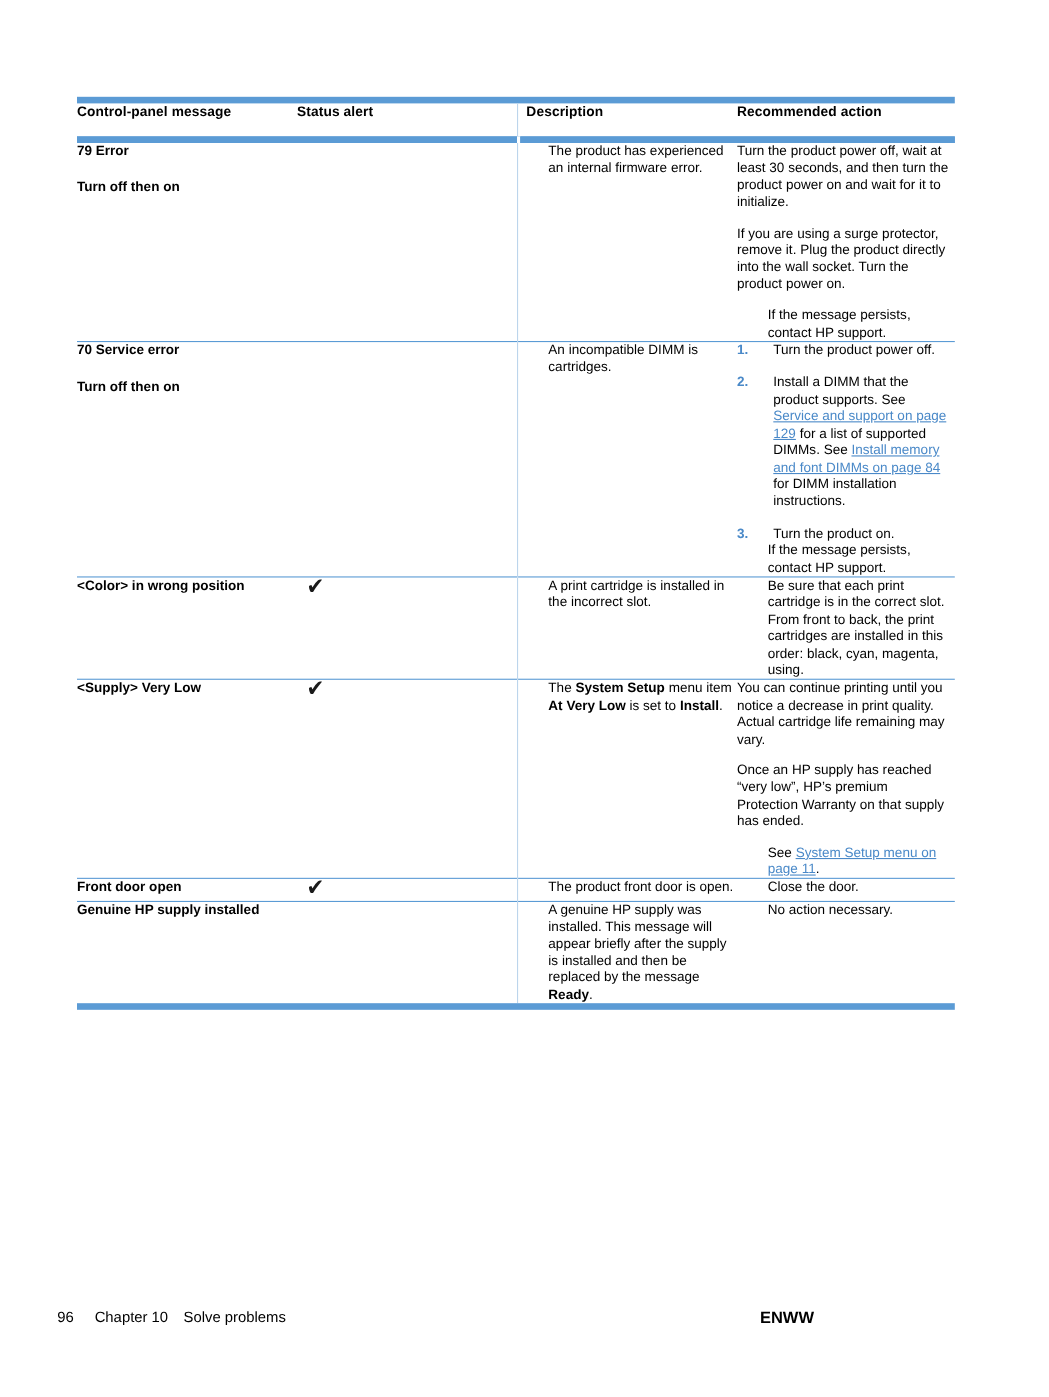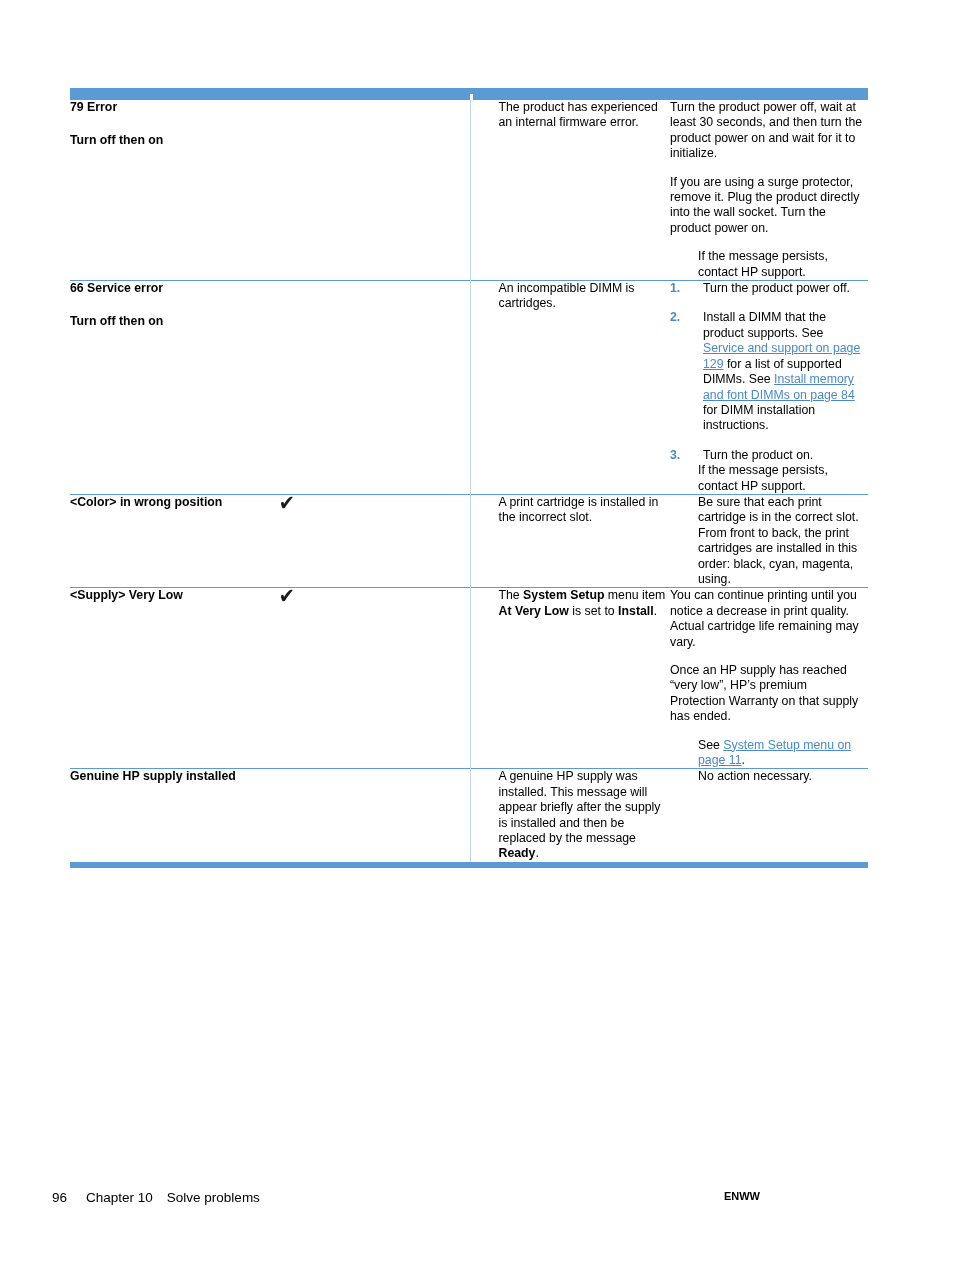--- a/index.html
+++ b/index.html
@@ -156,36 +156,52 @@
     left: 52px;
     top: 0;
     font-size: 13.5px;
     color: #000;
     white-space: nowrap;
   }
   .footer-left .pgnum { margin-right: 19px; }
   .footer-left .chap { margin-right: 14px; }
   .footer-right {
     position: absolute;
-    right: 74px;
+    right: 94px;
     top: 0;
-    font-size: 11px;
+    font-size: 15px;
     font-weight: bold;
     color: #000;
   }
 </style>
 </head>
 <body>
 
 <div class="page">
 
   <div class="msg-table">
 
     <div class="rule-thick"></div>
 
+    <table class="t">
+      <colgroup>
+        <col class="c1">
+          <col class="c2">
+          <col class="c3">
+          <col class="c4">
+      </colgroup>
+      <thead>
+        <tr class="hdr-row">
+          <th class="hdr-cell">Control-panel message</th>
+          <th class="hdr-cell">Status alert</th>
+          <th class="hdr-cell col3 sep-left">Description</th>
+          <th class="hdr-cell">Recommended action</th>
+        </tr>
+      </thead>
+    </table>
 
     <div class="rule-thick with-gap">
       <div class="seg-a"></div>
         <div class="seg-gap"></div>
         <div class="seg-b"></div>
     </div>
 
     <table class="t">
       <colgroup>
         <col class="c1">
@@ -206,21 +222,21 @@
           </td>
           <td class="body-cell act">
             <p class="pp">Turn the product power off, wait at least 30 seconds, and then turn the product power on and wait for it to initialize.</p>
             <p class="pp">If you are using a surge protector, remove it. Plug the product directly into the wall socket. Turn the product power on.</p>
             <p class="pp">If the message persists, contact HP support.</p>
           </td>
         </tr>
 
         <tr class="row-div">
           <td class="body-cell msg">
-            <div class="msg-line">66 Service error</div>
+            <div class="msg-line">70 Service error</div>
             <div class="msg-line">Turn off then on</div>
           </td>
           <td class="body-cell alert"></td>
           <td class="body-cell desc sep-left">
             <p class="pp">An incompatible DIMM is cartridges.</p>
           </td>
           <td class="body-cell act">
             <ol class="steps">
               <li>
                 <span class="num">1.</span>
@@ -265,20 +281,34 @@
             <p class="pp"><span>The </span><b>System Setup</b><span> menu item </span><b>At Very Low</b><span> is set to </span><b>Install</b><span>.</span></p>
           </td>
           <td class="body-cell act">
             <p class="pp">You can continue printing until you notice a decrease in print quality. Actual cartridge life remaining may vary.</p>
             <p class="pp">Once an HP supply has reached “very low”, HP’s premium Protection Warranty on that supply has ended.</p>
             <p class="pp"><span>See </span><a class="xref" href="#">System Setup menu on page 11</a><span>.</span></p>
           </td>
         </tr>
 
 
+        <tr class="row-div">
+          <td class="body-cell msg">
+            <div class="msg-line">Front door open</div>
+          </td>
+          <td class="body-cell alert">
+            <span class="check">✔</span>
+          </td>
+          <td class="body-cell desc sep-left">
+            <p class="pp">The product front door is open.</p>
+          </td>
+          <td class="body-cell act">
+            <p class="pp">Close the door.</p>
+          </td>
+        </tr>
 
         <tr class="row-div">
           <td class="body-cell msg">
             <div class="msg-line">Genuine HP supply installed</div>
           </td>
           <td class="body-cell alert"></td>
           <td class="body-cell desc sep-left">
             <p class="pp"><span>A genuine HP supply was installed. This message will appear briefly after the supply is installed and then be replaced by the message </span><b>Ready</b><span>.</span></p>
           </td>
           <td class="body-cell act">

